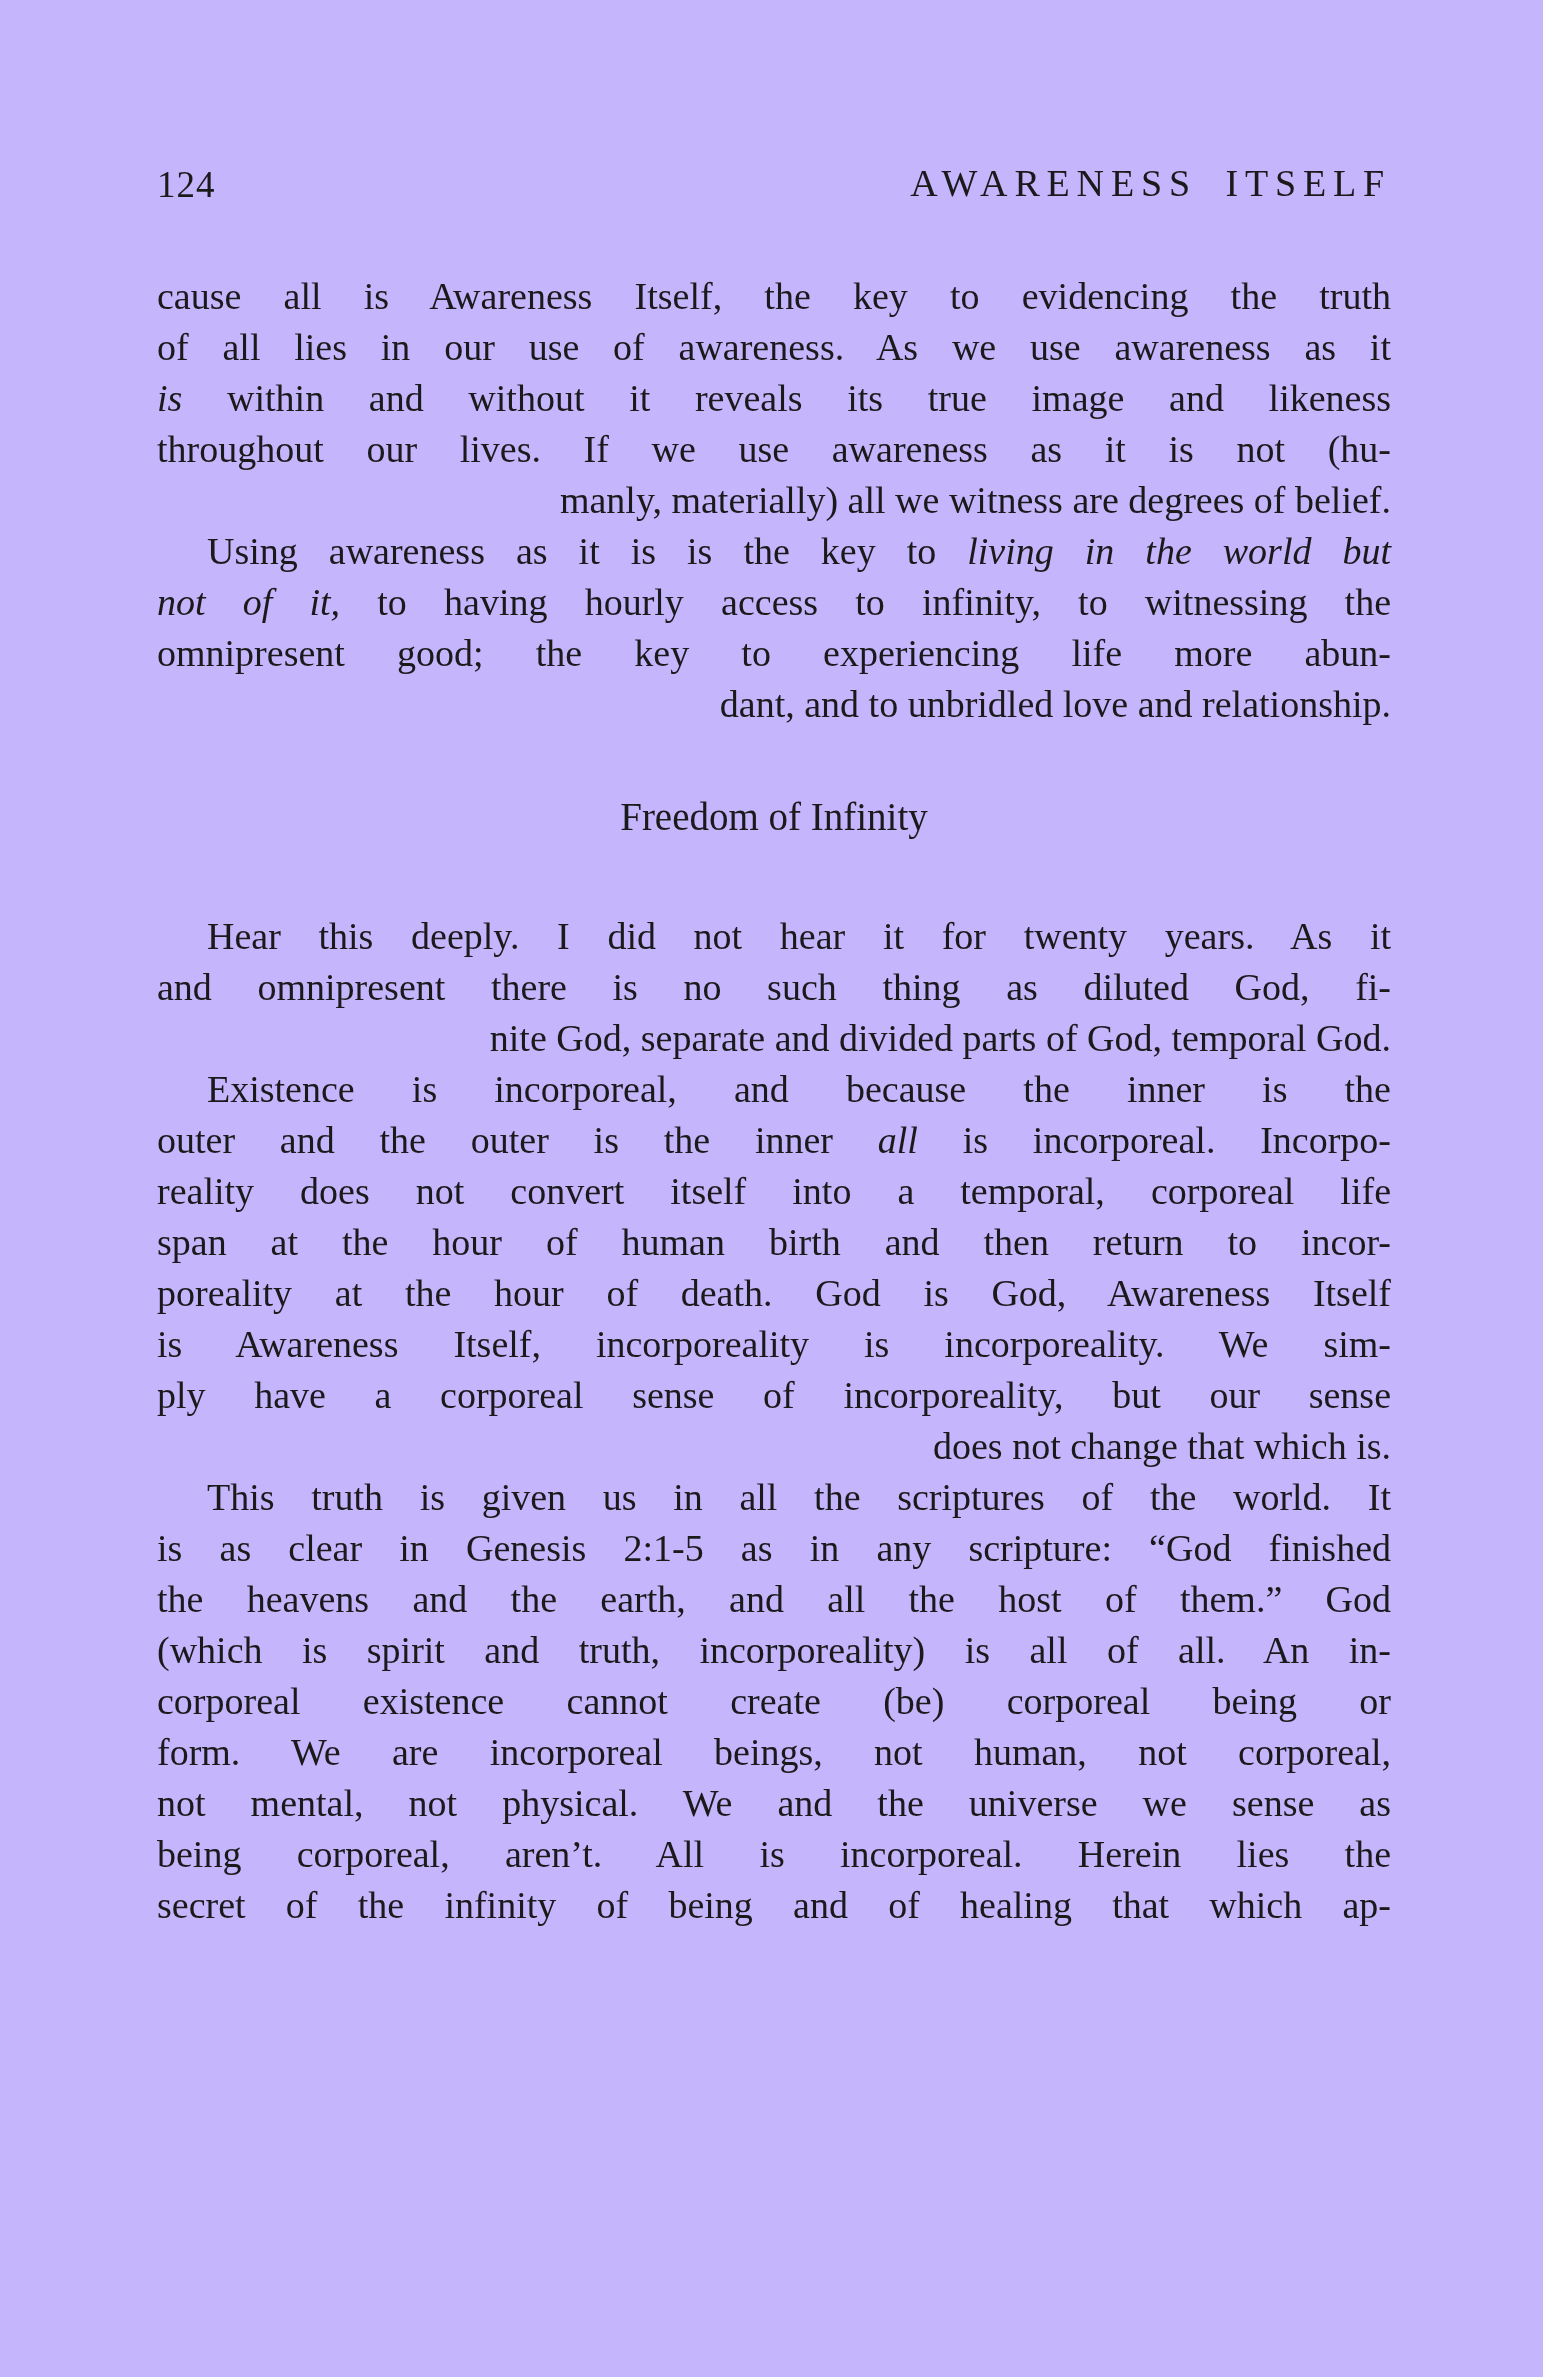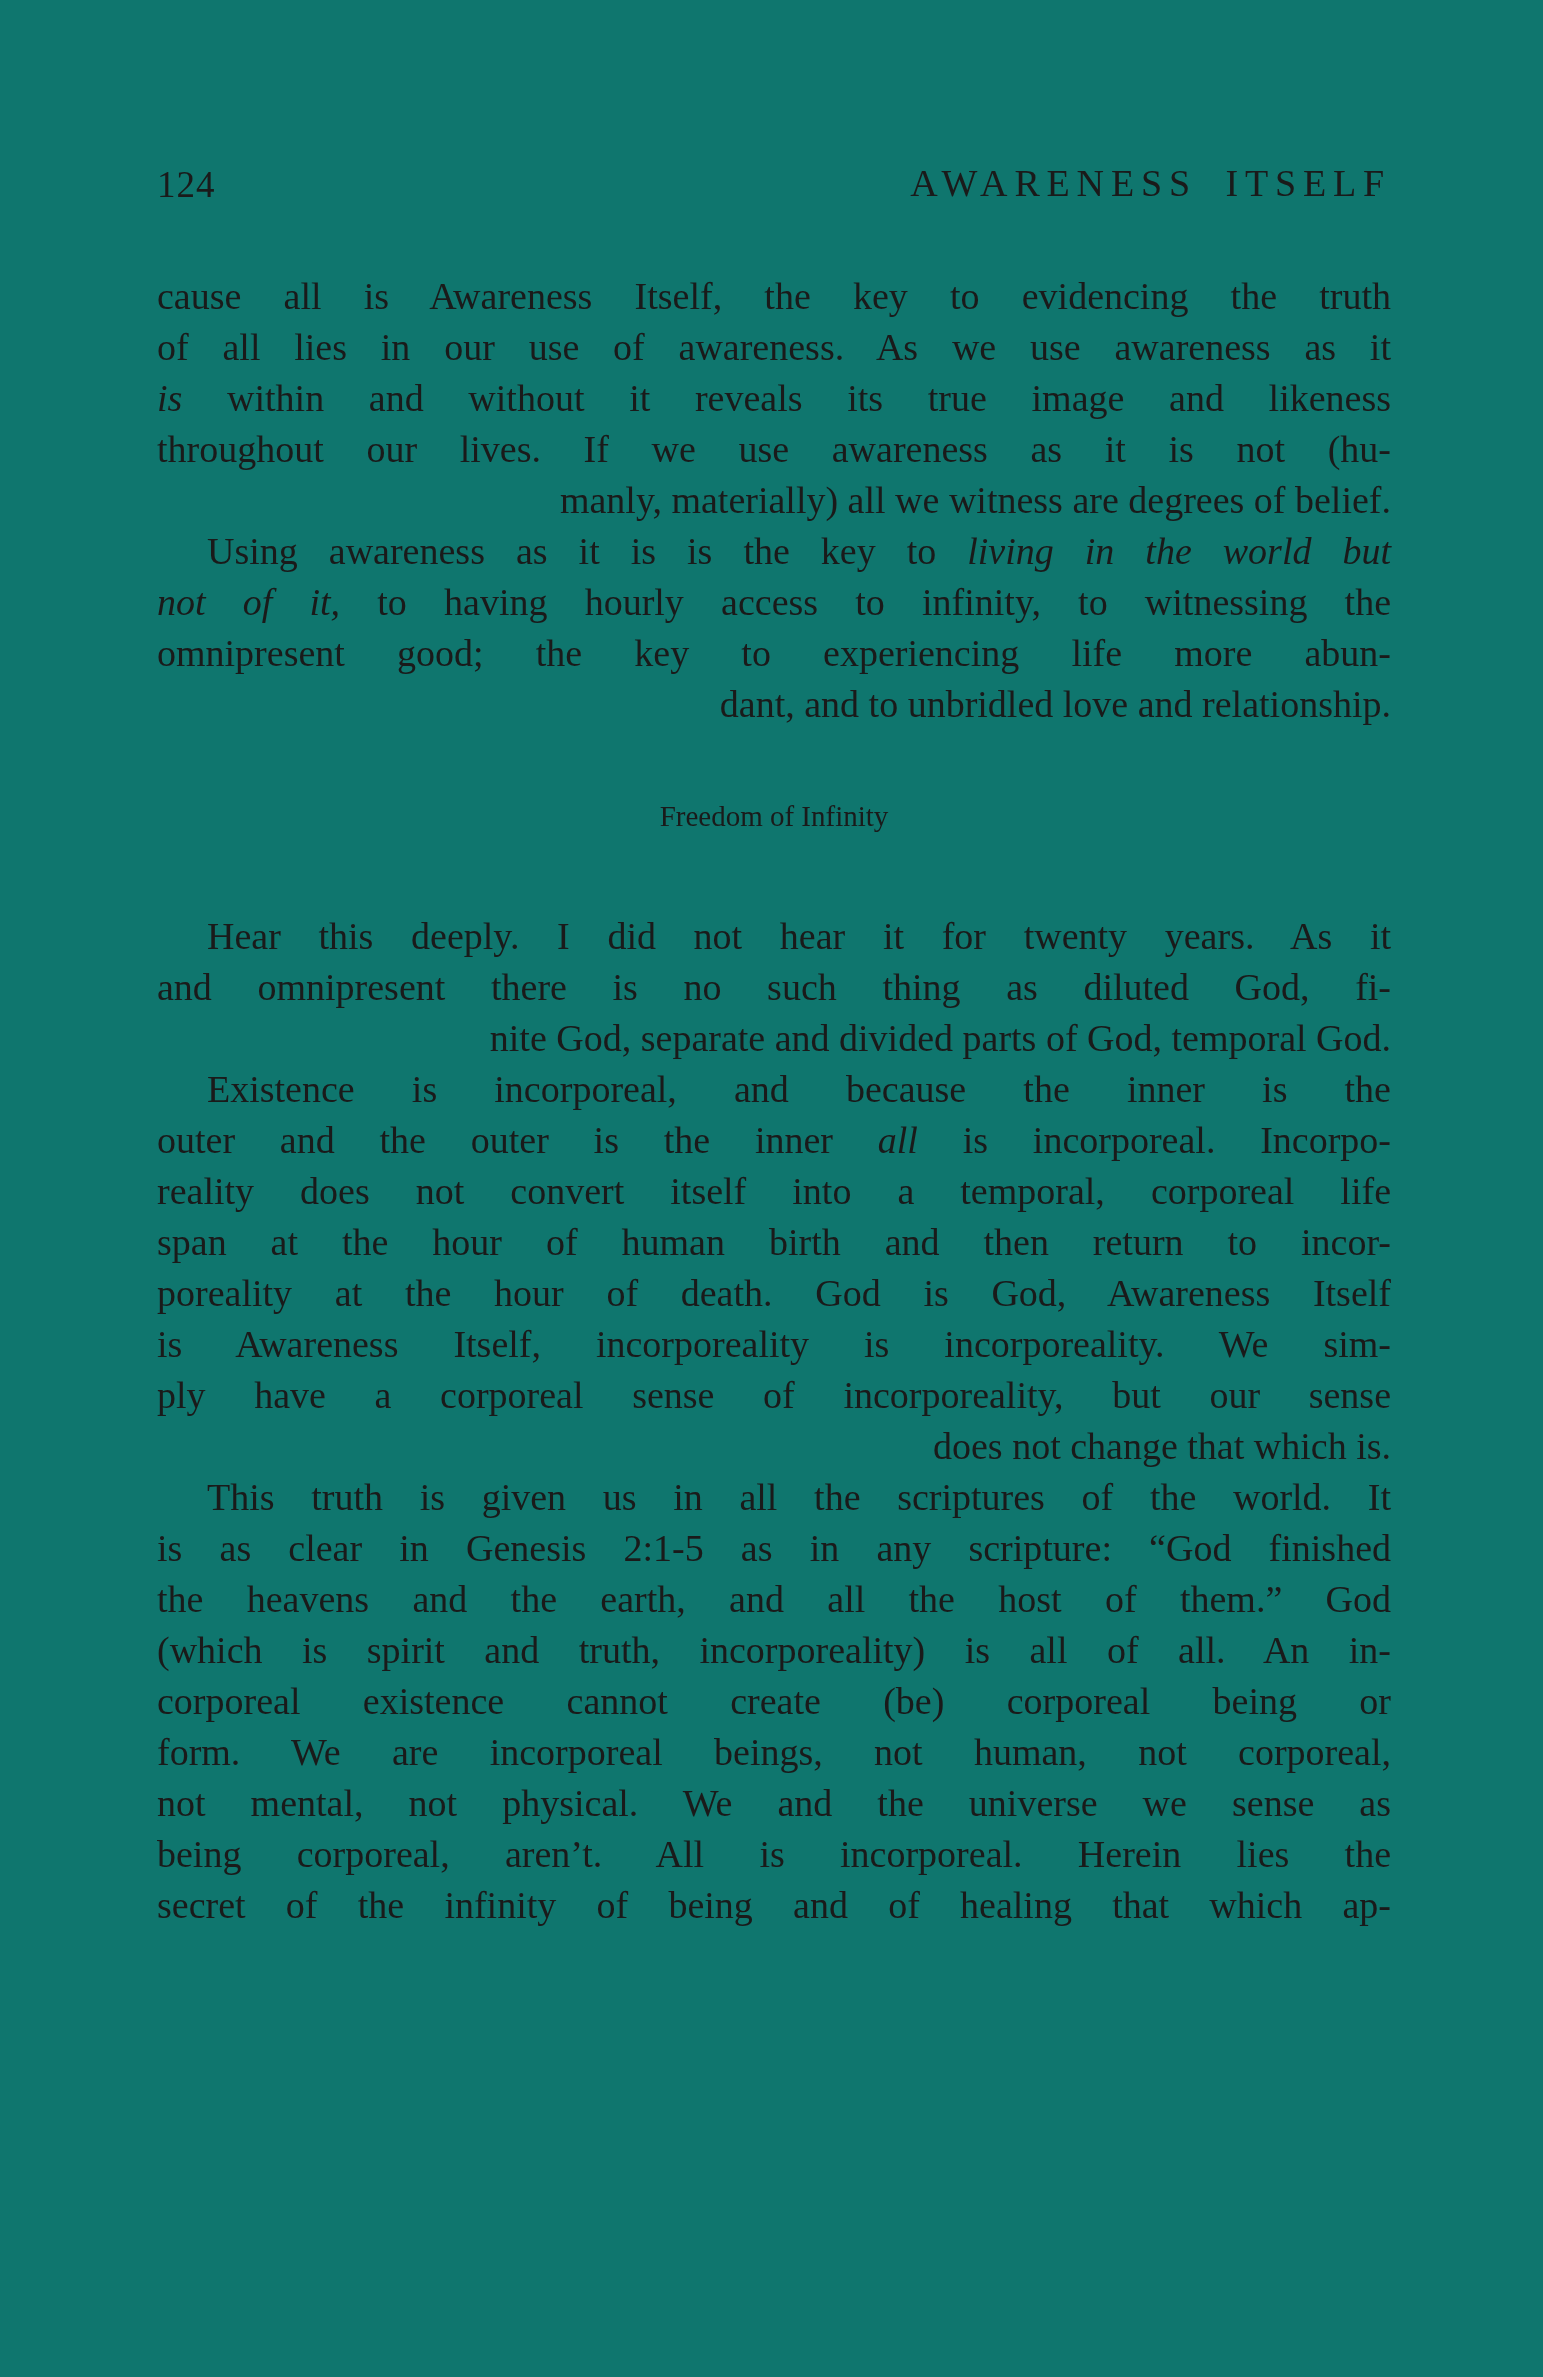--- a/index.html
+++ b/index.html
@@ -1,20 +1,20 @@
 <!DOCTYPE html>
 <html><head>
 <meta charset="utf-8">
 <style>
   html, body { margin: 0; padding: 0; background: #ffffff; }
   .page {
     position: relative;
     width: 1544px;
     height: 2378px;
-    background: #0f766e;
+    background: #c4b5fd;
     font-family: "Liberation Serif", "DejaVu Serif", serif;
     color: #1a1a1a;
     overflow: hidden;
   }
   .page-header {
     position: absolute;
     top: 161px;
     left: 157px;
     width: 1234px;
     height: 48px;
@@ -49,21 +49,21 @@
     text-align: justify;
     text-align-last: justify;
   }
   .line.last {
     text-align: right;
     text-align-last: auto;
   }
   .line.indent { text-indent: 50px; }
   .section-heading {
     text-align: center;
-    font-size: 29px;
+    font-size: 39px;
     margin-top: 61px;
     margin-bottom: 69px;
   }
   .it { font-style: italic; }
 </style>
 </head>
 <body>
 
 <div class="page">
   <div class="page-header">

